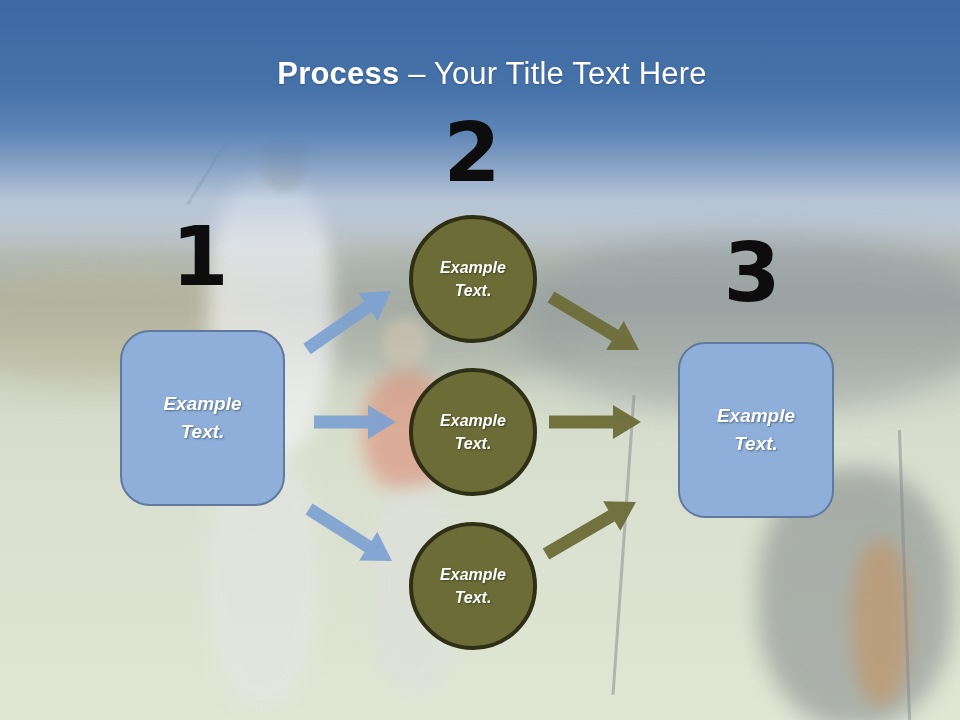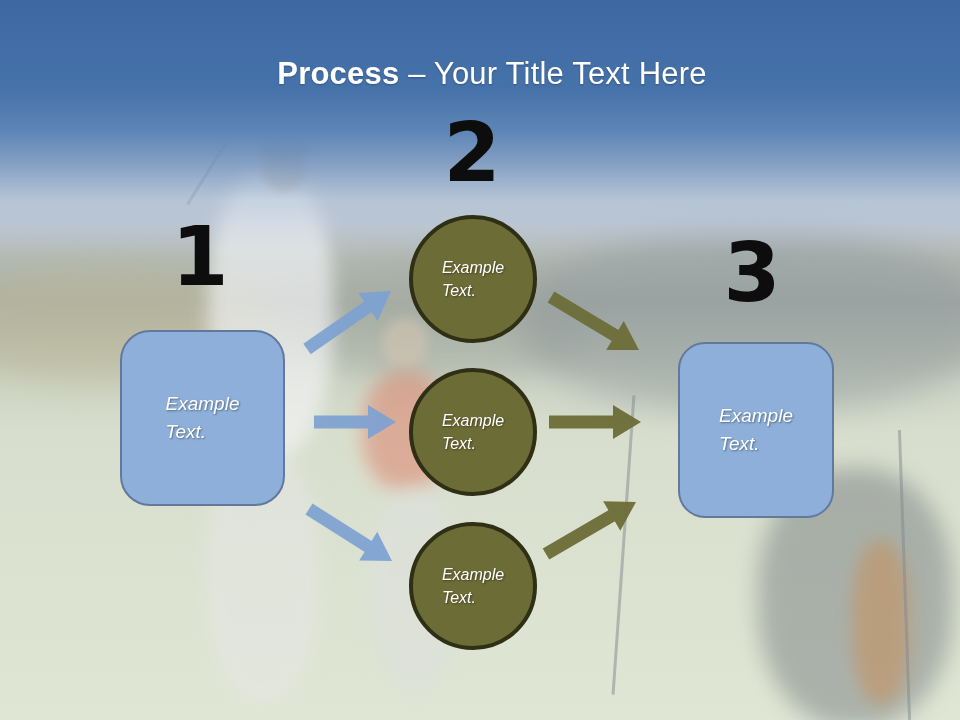--- a/index.html
+++ b/index.html
@@ -50,22 +50,22 @@
   .step-number{
     position:absolute;width:100px;text-align:center;
     font-family:"DejaVu Sans",sans-serif;font-weight:700;
     font-size:82px;line-height:1;color:var(--number-color,#0d0d0d);
   }
   .n1{left:150px;top:216px;}
   .n2{left:422px;top:112px;}
   .n3{left:702px;top:232px;}
   
   .node-text{
-    white-space:pre-line;color:var(--text-color,#fff);font-weight:400;font-style:italic;
-    line-height:1.45;text-shadow:1px 1px 2px rgba(0,0,0,.4);
+    white-space:pre-line;color:var(--text-color,#fff);font-weight:700;font-style:italic;
+    text-align:center;line-height:1.45;text-shadow:1px 1px 2px rgba(0,0,0,.4);
   }
   .box{
     position:absolute;display:flex;align-items:center;justify-content:center;
     background:var(--box-fill,#8dafd9);border:2px solid var(--box-border,#60799c);
     border-radius:30px;box-sizing:border-box;
   }
   .box .node-text{font-size:19px;}
   .box-left{left:120px;top:330px;width:165px;height:176px;}
   .box-right{left:678px;top:342px;width:156px;height:176px;border-radius:27px;}
   .circle{

